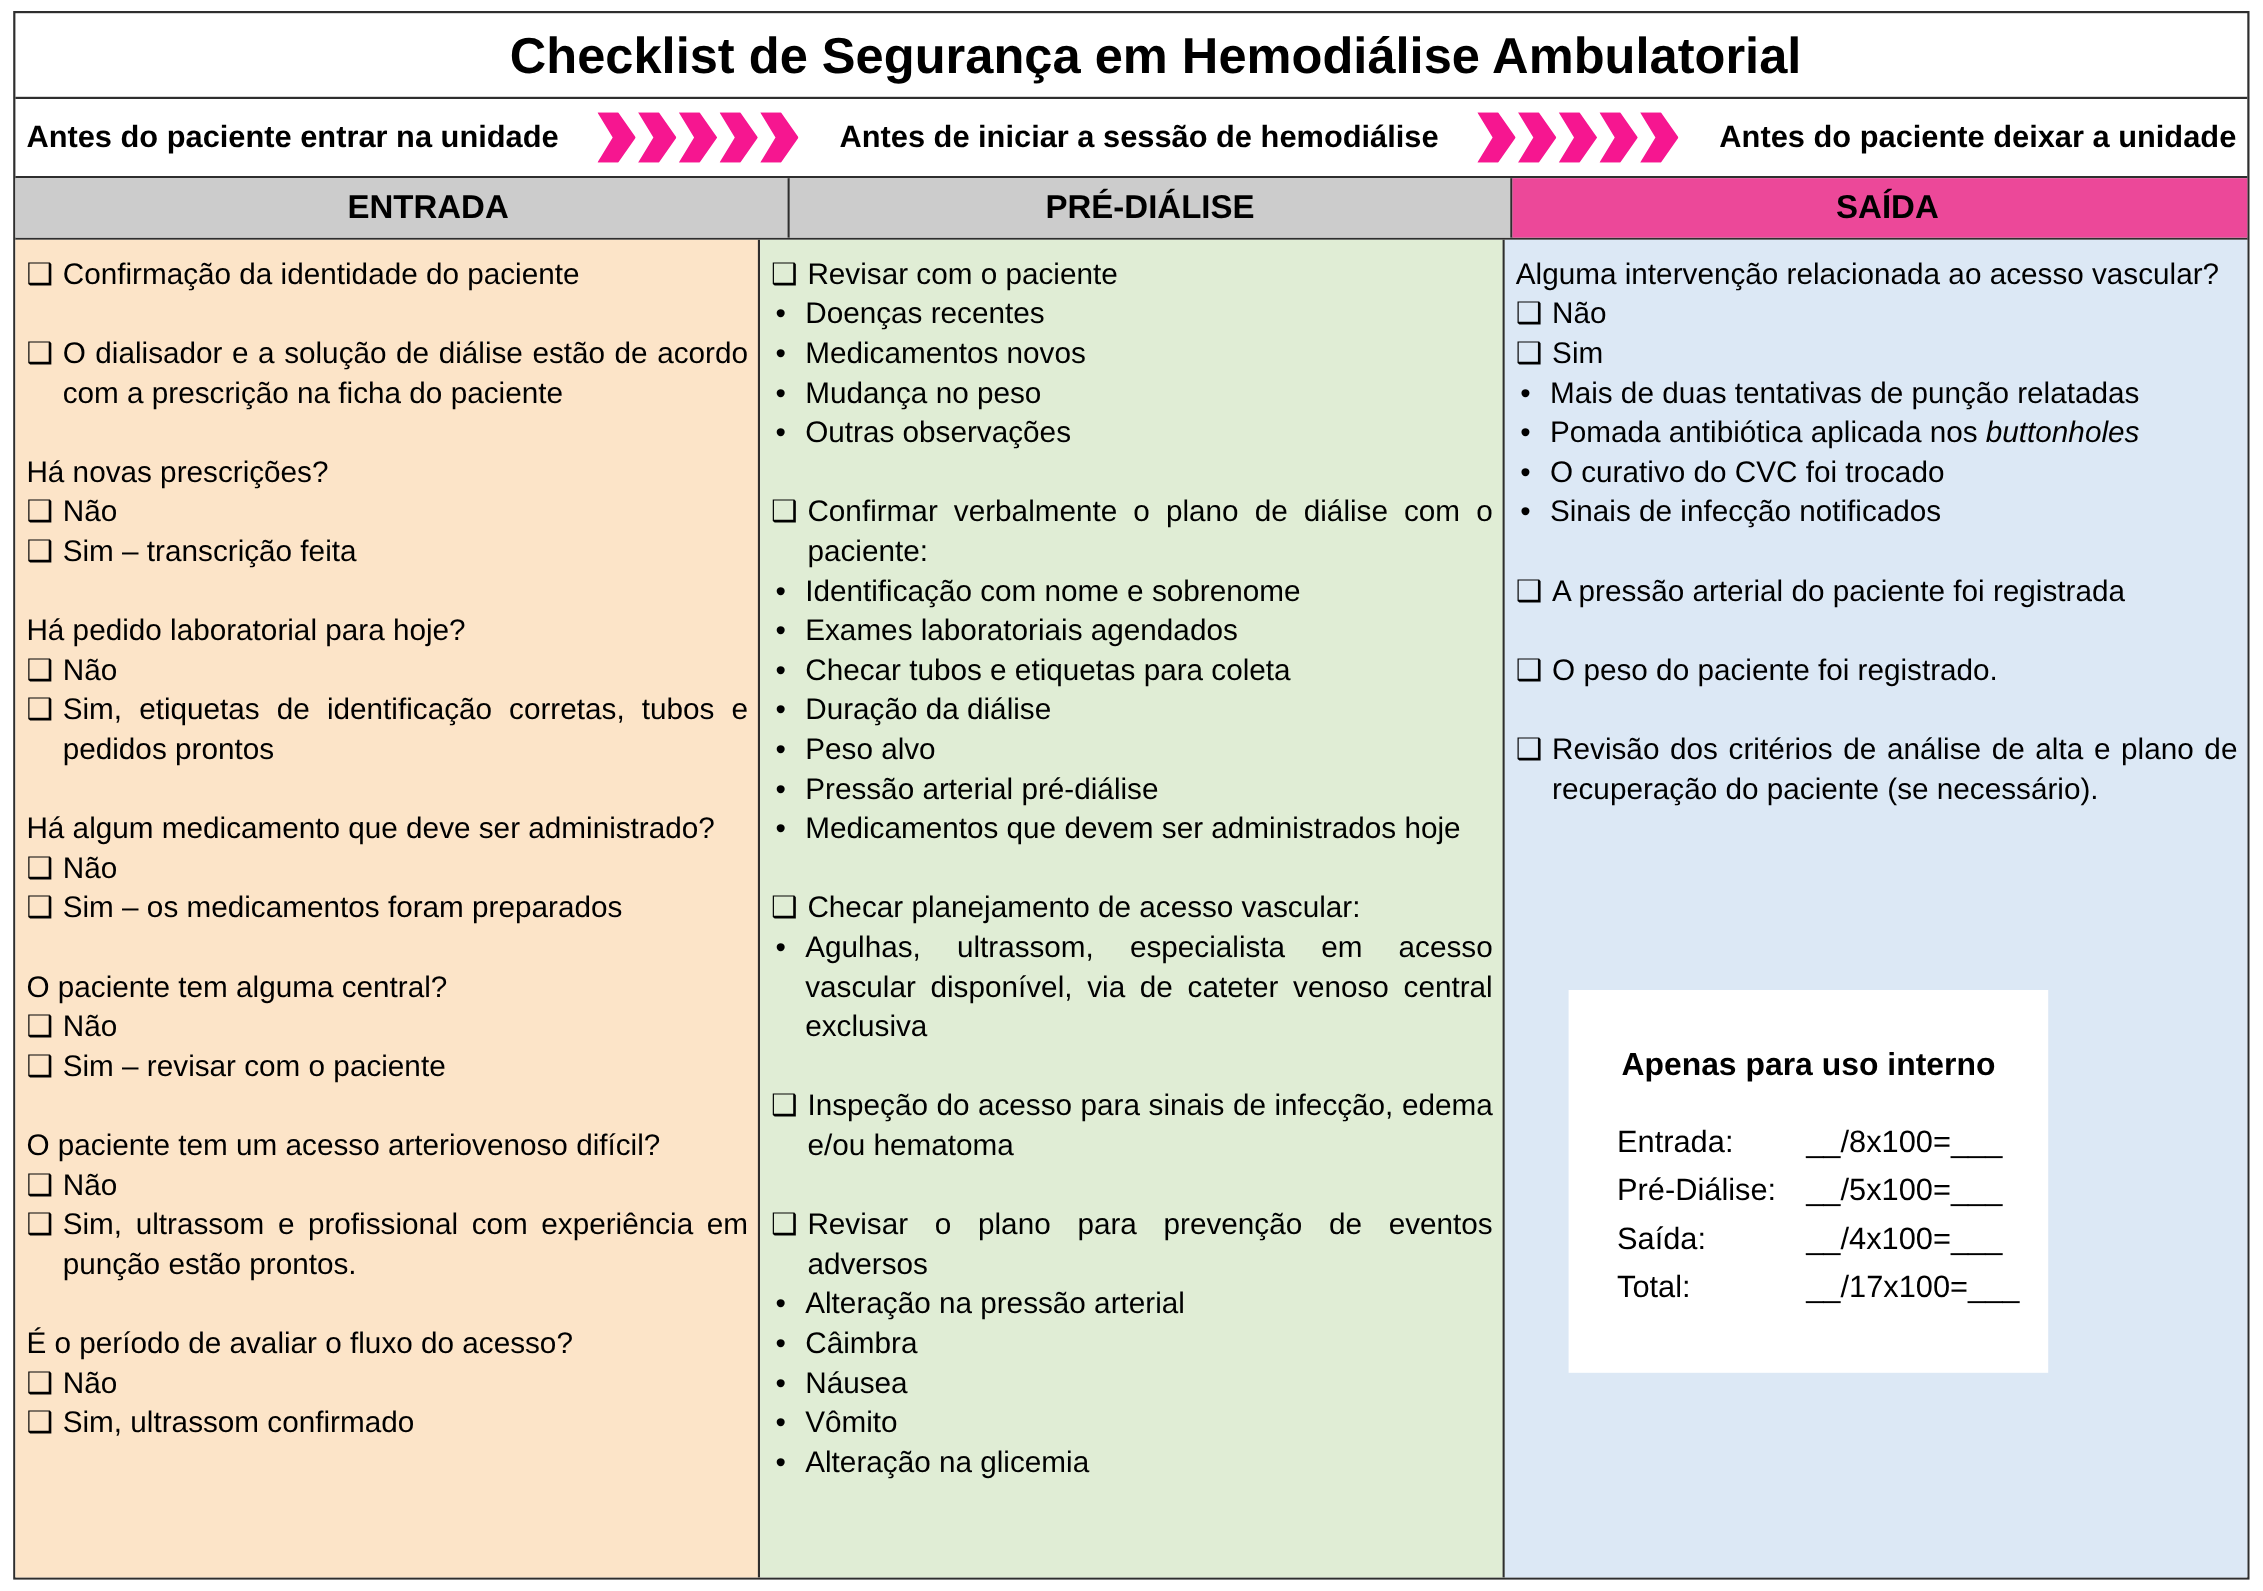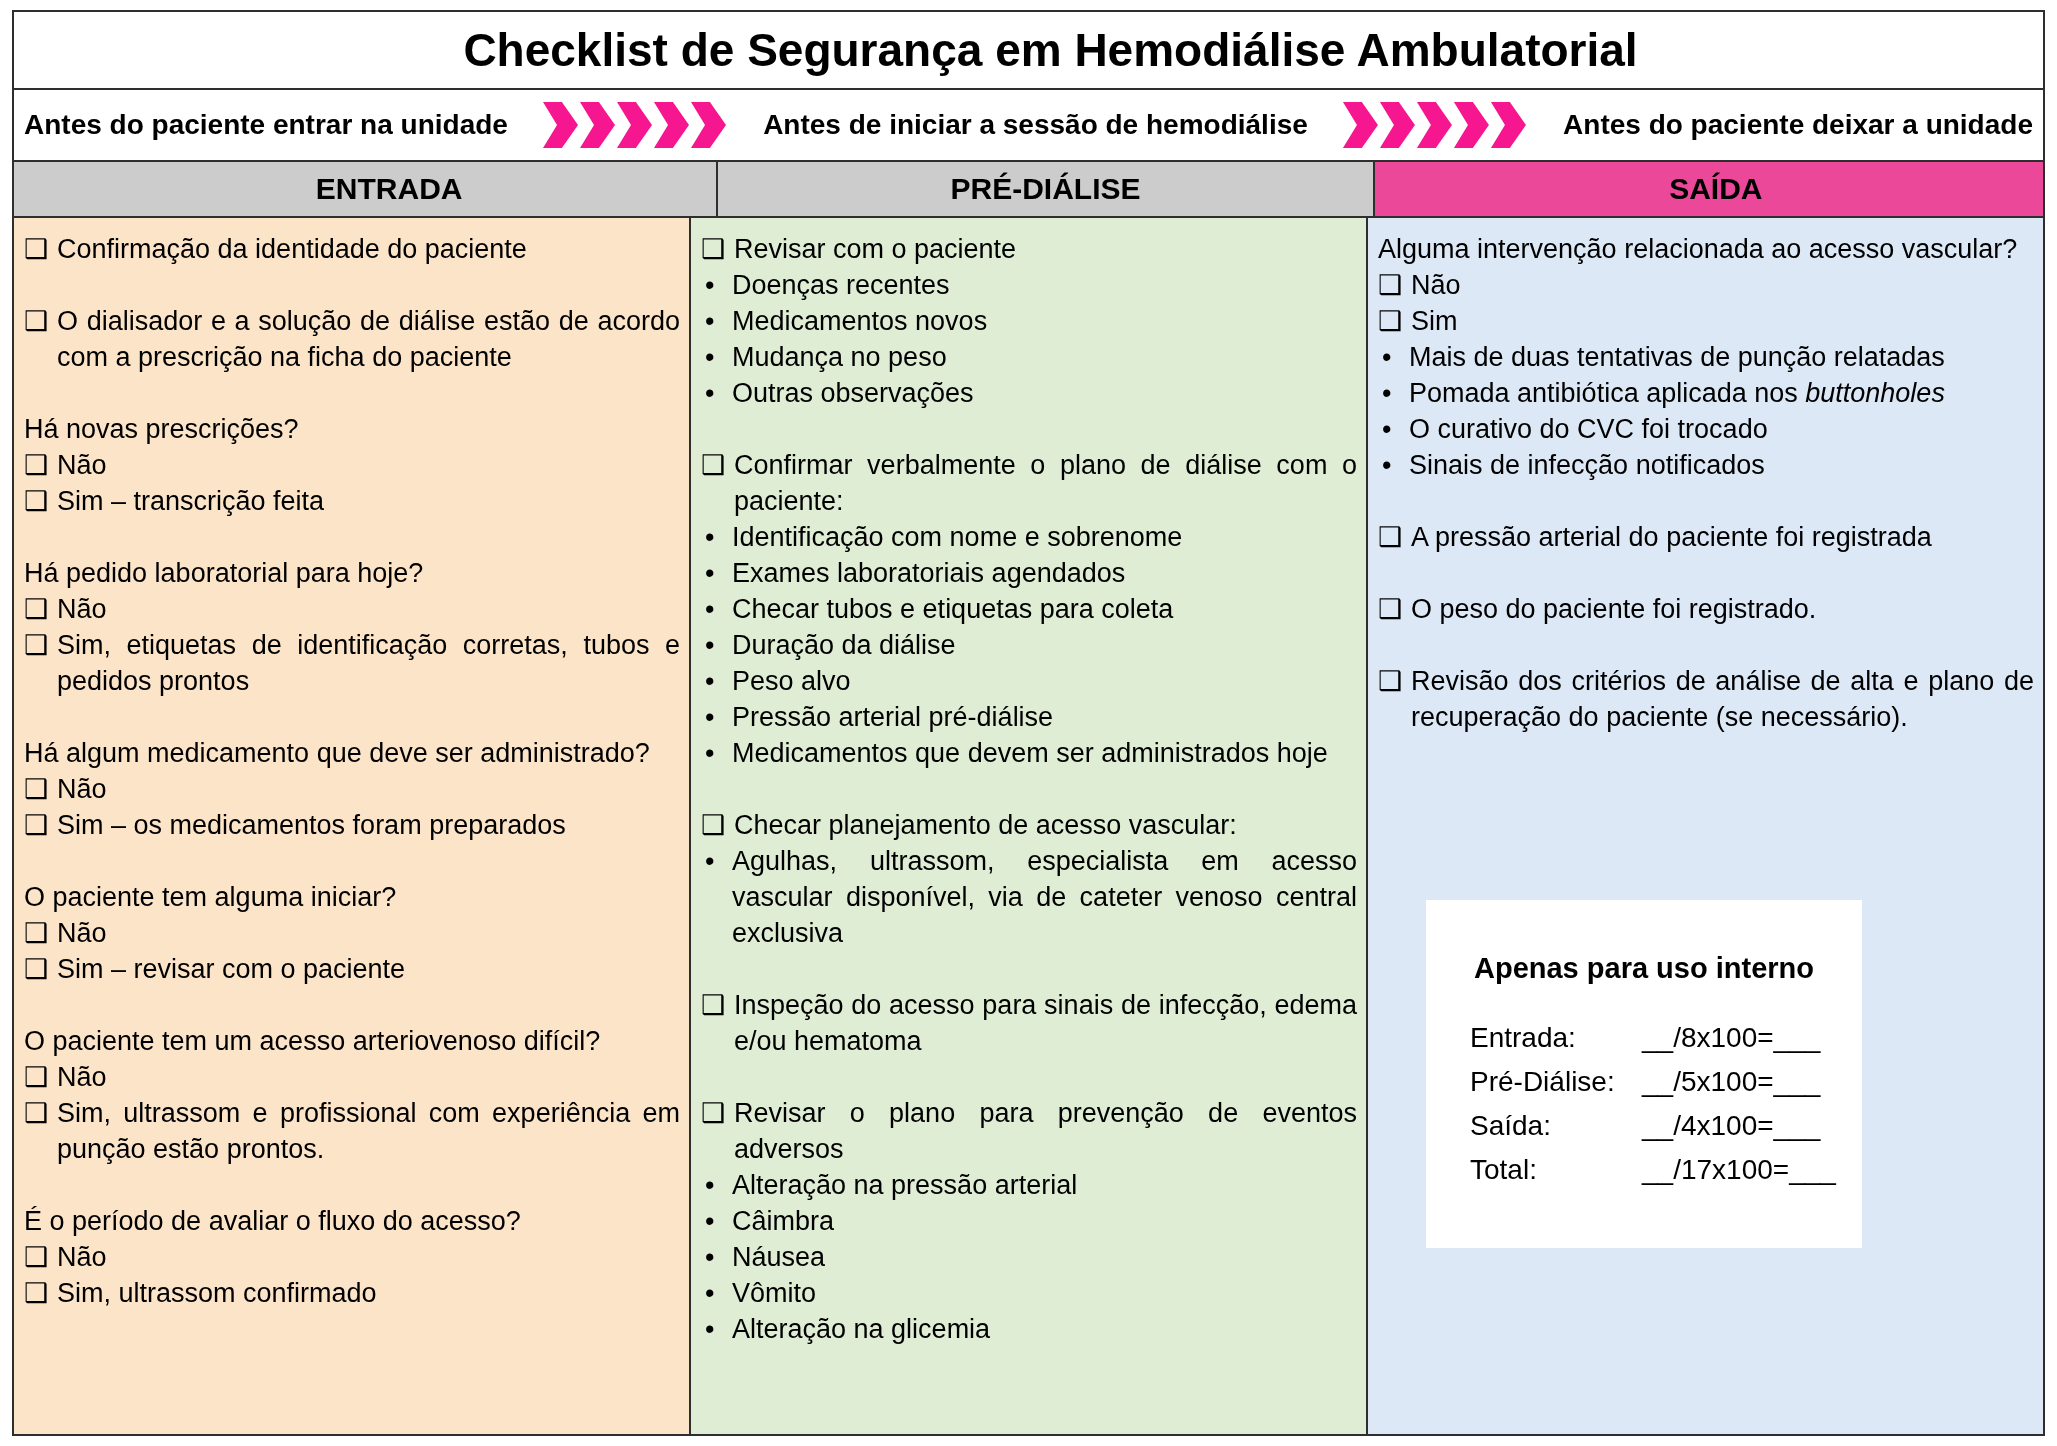--- a/index.html
+++ b/index.html
@@ -87,21 +87,21 @@
             <div class="item check"><span class="glyph">❑</span><span>Sim – transcrição feita</span></div>
             <div class="gap"></div>
             <div class="item question"><span>Há pedido laboratorial para hoje?</span></div>
             <div class="item check"><span class="glyph">❑</span><span>Não</span></div>
             <div class="item check"><span class="glyph">❑</span><span>Sim, etiquetas de identificação corretas, tubos e pedidos prontos</span></div>
             <div class="gap"></div>
             <div class="item question"><span>Há algum medicamento que deve ser administrado?</span></div>
             <div class="item check"><span class="glyph">❑</span><span>Não</span></div>
             <div class="item check"><span class="glyph">❑</span><span>Sim – os medicamentos foram preparados</span></div>
             <div class="gap"></div>
-            <div class="item question"><span>O paciente tem alguma iniciar?</span></div>
+            <div class="item question"><span>O paciente tem alguma central?</span></div>
             <div class="item check"><span class="glyph">❑</span><span>Não</span></div>
             <div class="item check"><span class="glyph">❑</span><span>Sim – revisar com o paciente</span></div>
             <div class="gap"></div>
             <div class="item question"><span>O paciente tem um acesso arteriovenoso difícil?</span></div>
             <div class="item check"><span class="glyph">❑</span><span>Não</span></div>
             <div class="item check"><span class="glyph">❑</span><span>Sim, ultrassom e profissional com experiência em punção estão prontos.</span></div>
             <div class="gap"></div>
             <div class="item question"><span>É o período de avaliar o fluxo do acesso?</span></div>
             <div class="item check"><span class="glyph">❑</span><span>Não</span></div>
             <div class="item check"><span class="glyph">❑</span><span>Sim, ultrassom confirmado</span></div>

